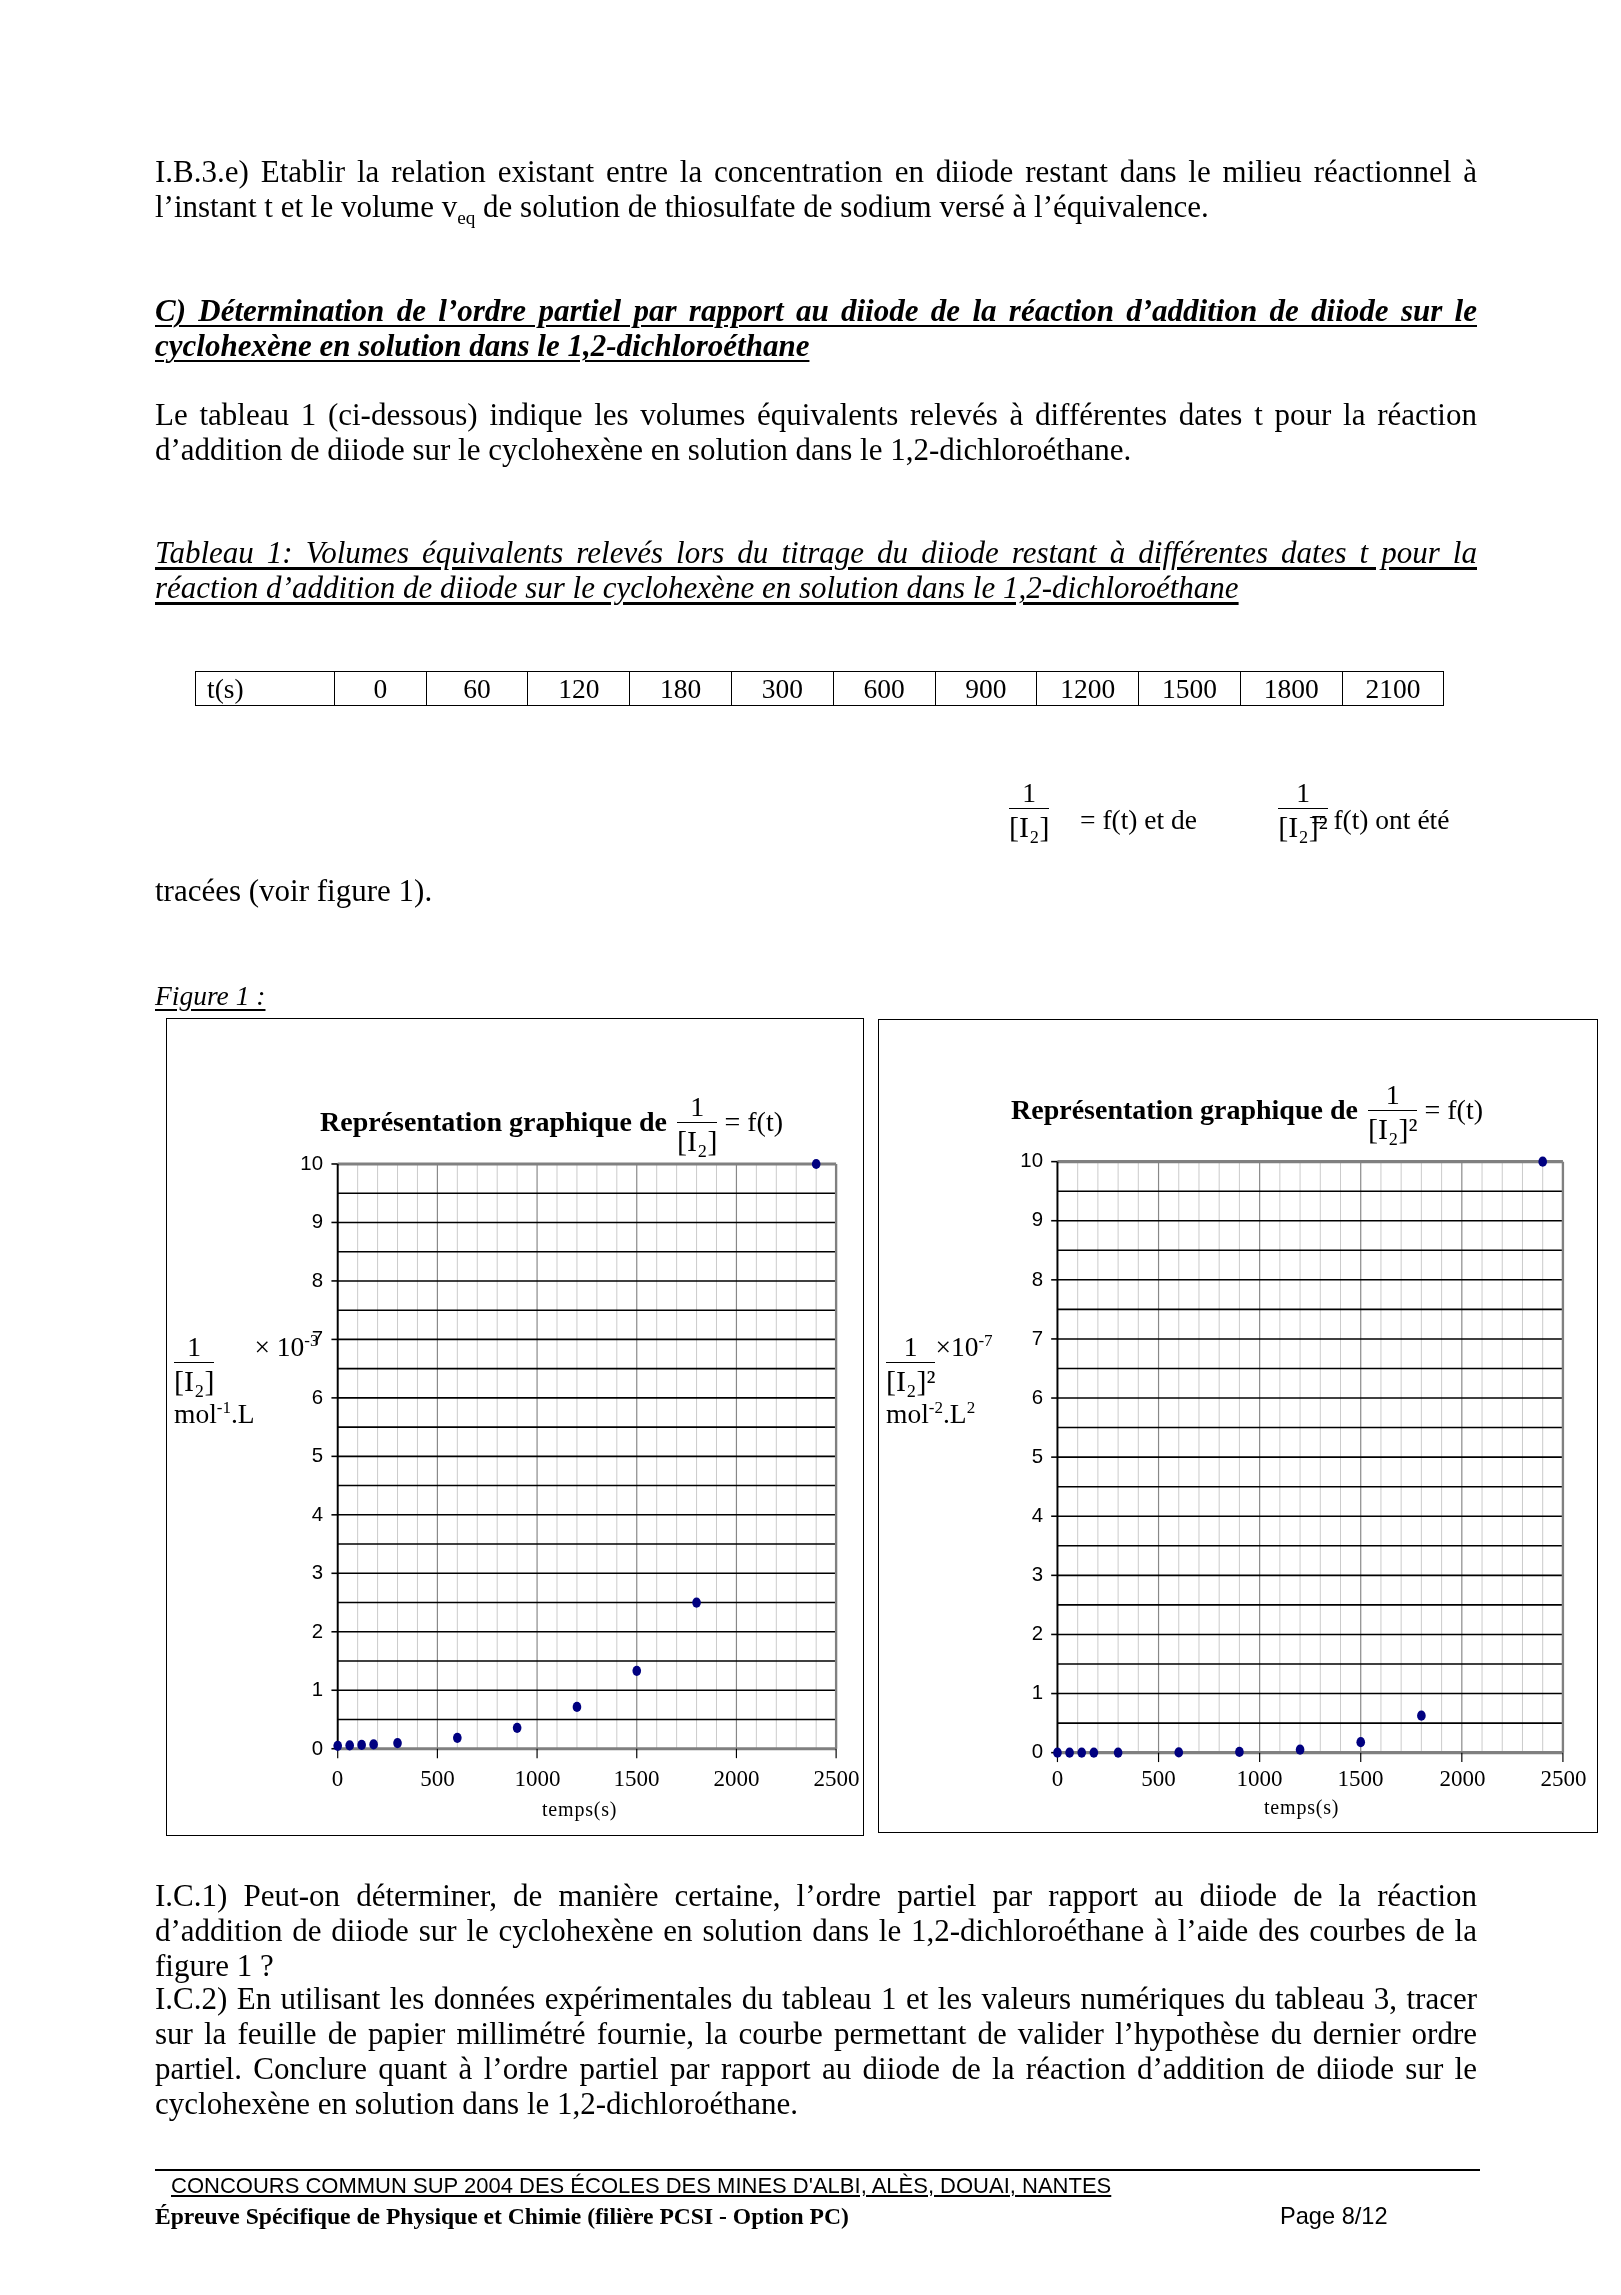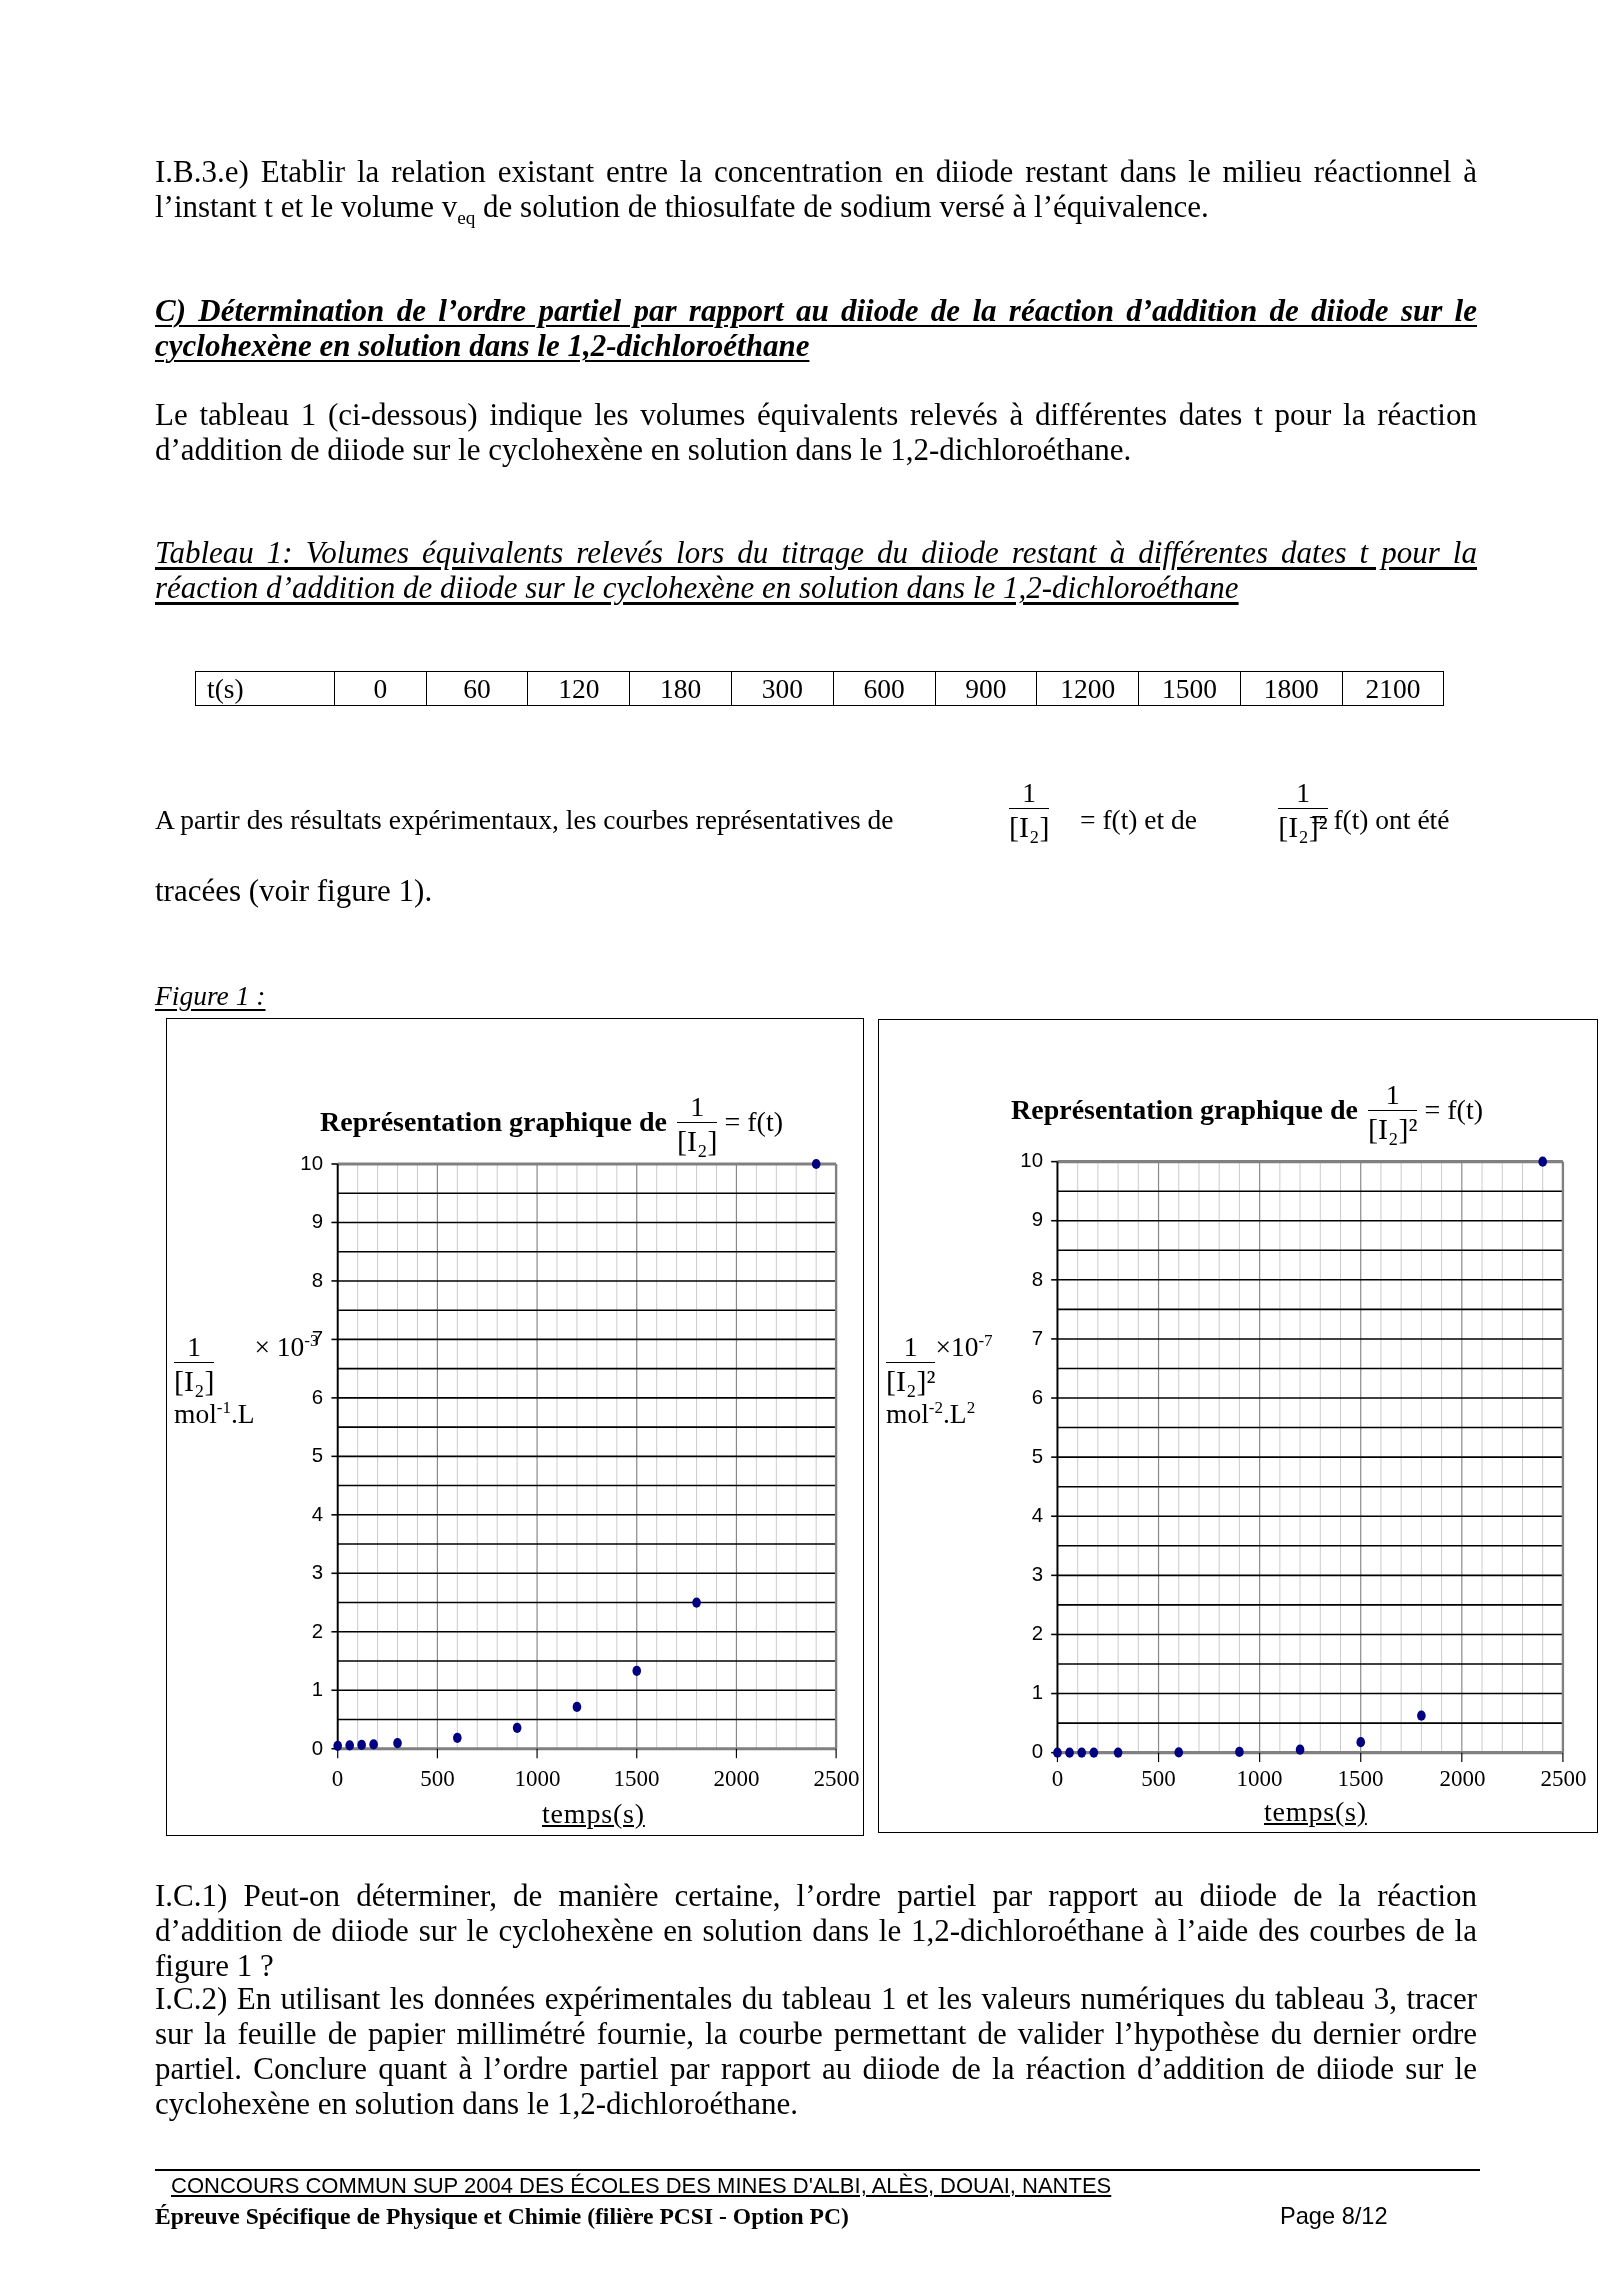--- a/index.html
+++ b/index.html
@@ -13,21 +13,21 @@
   table.t1 { position:absolute; left:195px; top:671px; border-collapse:collapse; font-size:27.5px; }
   table.t1 td { border:1.6px solid #000; height:33px; padding:0 7.9px; text-align:center; line-height:31px; }
   table.t1 td.hdr { text-align:left; padding-left:11px; }
   .frac { display:inline-block; vertical-align:middle; text-align:center; position:relative; }
   .frac .num { display:block; border-bottom:1.6px solid #000; padding:0 4.7px; line-height:31px; }
   .frac .den { display:block; line-height:35px; font-size:30px; }
   .chartbox { position:absolute; border:1.6px solid #000; background:#fff; }
   .chart-title { position:absolute; font-weight:bold; font-size:28px; white-space:nowrap; }
   .ytick { position:absolute; font-family:"Liberation Sans","DejaVu Sans",sans-serif; font-size:20.4px; text-align:right; width:31px; }
   .xtick { position:absolute; font-size:23px; text-align:center; width:71px; }
-  .xlabel { position:absolute; font-size:28px; letter-spacing:0.8px;text-decoration:underline; }
+  .xlabel { position:absolute; font-size:20px; letter-spacing:0.8px; }
   .ylabel { position:absolute; font-size:27.5px; line-height:31px; }
   svg.plot { position:absolute; overflow:visible; }
   .footer-line { position:absolute; left:155px; width:1325px; top:2169px; height:0; border-top:2.4px solid #000; }
   .footer1 { position:absolute; left:171px; top:2173px; font-family:"Liberation Sans","DejaVu Sans",sans-serif; font-size:22px; text-decoration:underline; text-underline-offset:2.4px;text-align:right; }
   .footer2 { position:absolute; left:155px; top:2203px; font-weight:bold; font-size:23.6px; }
   .footer-page { position:absolute; left:1280px; top:2203px; font-family:"Liberation Sans","DejaVu Sans",sans-serif; font-size:23.6px; }
 </style>
 </head>
 <body>
 
@@ -55,21 +55,20 @@
         <td style="width: 85px;">900</td>
         <td style="width: 85px;">1200</td>
         <td style="width: 85px;">1500</td>
         <td style="width: 85px;">1800</td>
         <td style="width: 85px;">2100</td>
       </tr>
 </tbody>
   </table>
 
 <div class="abs" style="left:155px; top:777px; width:1322px; height:86px; font-size:27.5px;">
-  <span class="abs" style="left:0; top:27px;">A partir des résultats expérimentaux, les courbes représentatives de</span>
   <span class="abs frac" style="left:854px; top:0;">
     <span class="num">1</span>
     <span class="den">[I₂]</span>
   </span>
   <span class="abs" style="left:925px; top:27px;">= f(t) et de</span>
   <span class="abs frac" style="left:1076px; top:0;">
     <span class="num">1</span>
     <span class="den">[I₂]²</span>
   </span>
   <span class="abs" style="left:1156px; top:27px;">= f(t) ont été</span>

